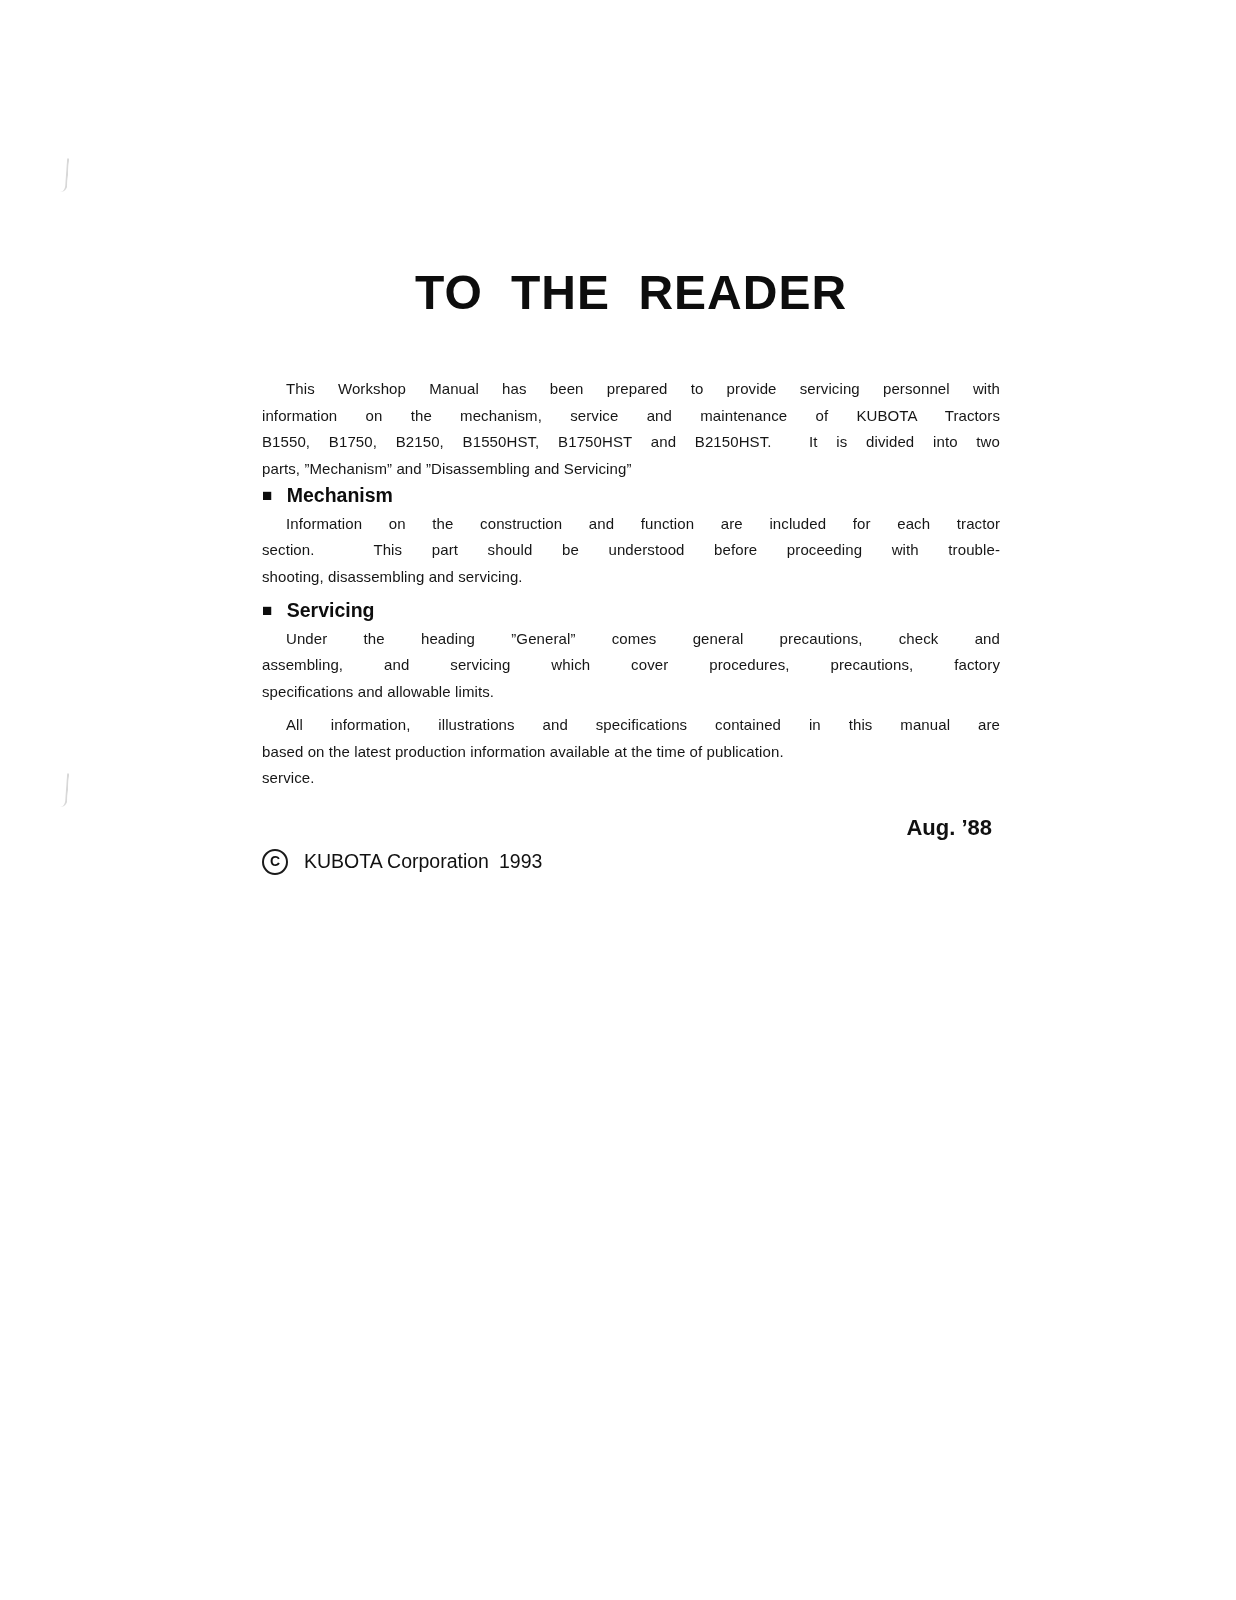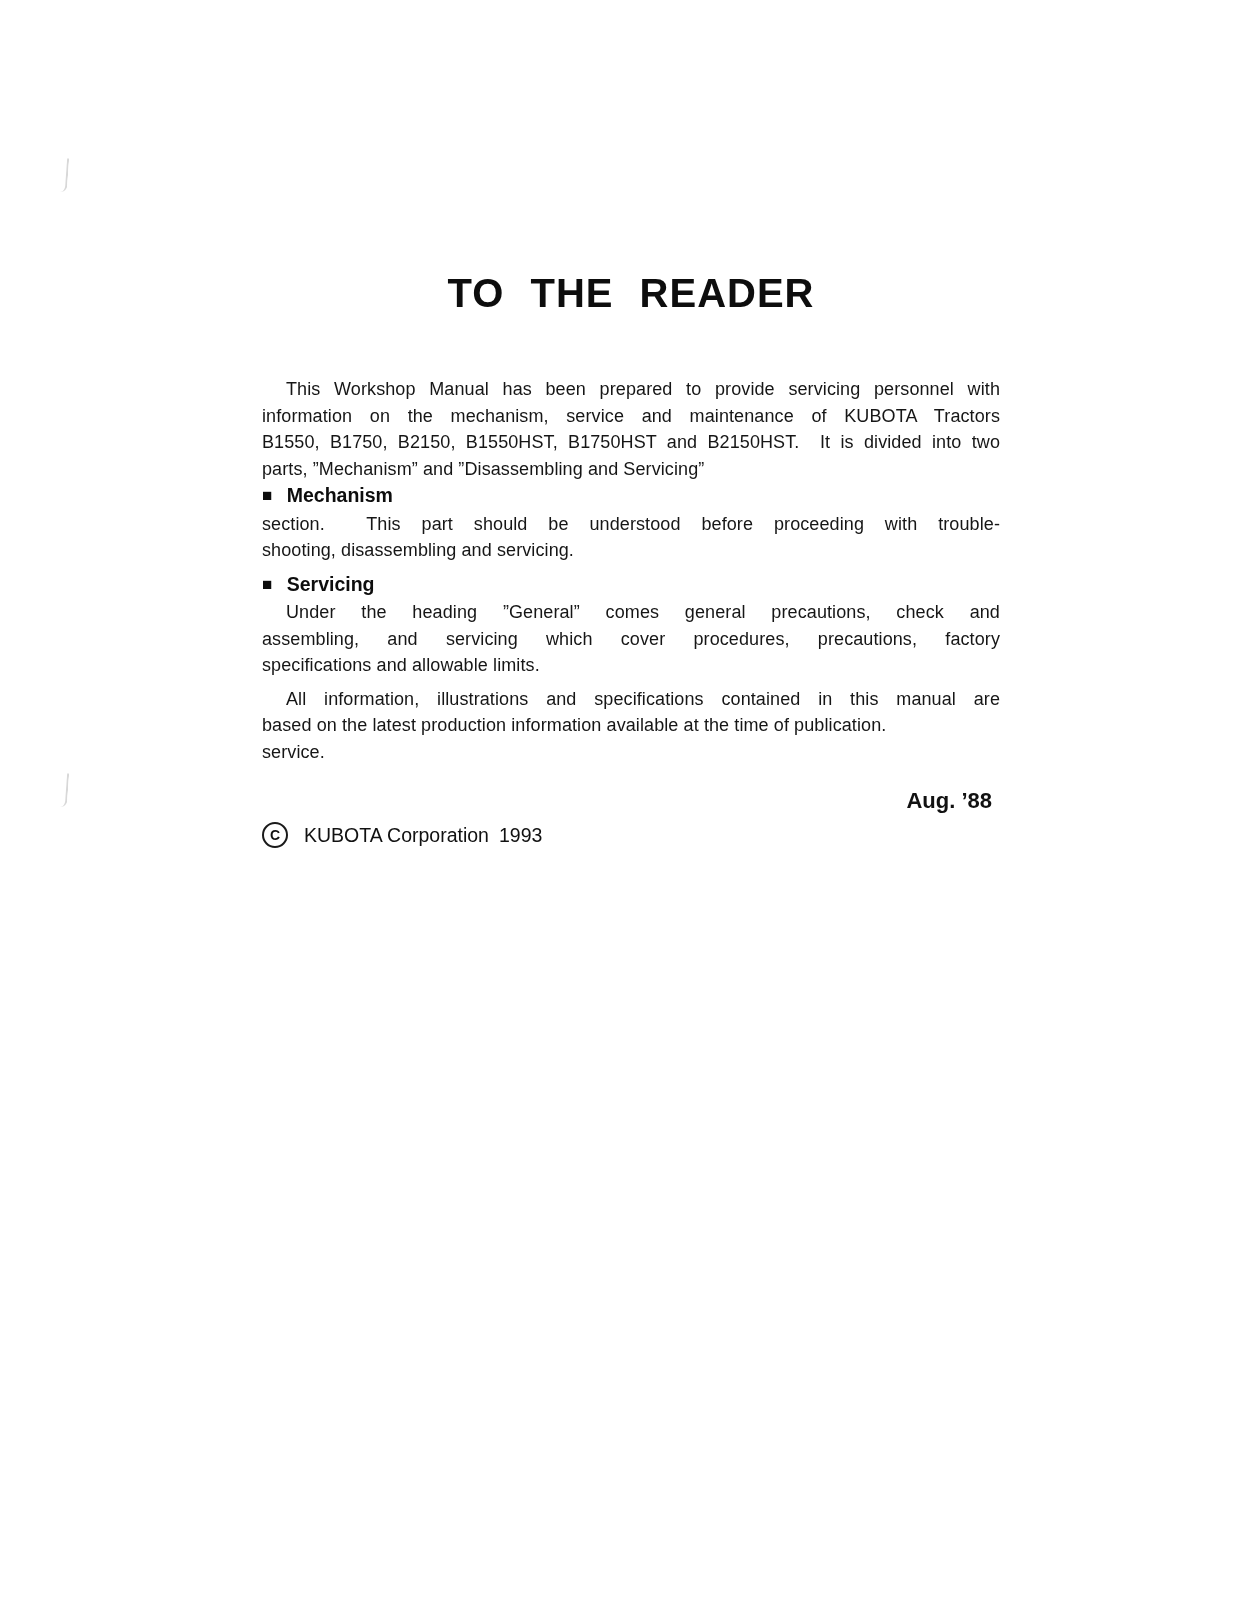--- a/index.html
+++ b/index.html
@@ -31,30 +31,30 @@
 
   .col {
     position: absolute;
     left: 262px;
     top: 0;
     width: 738px;
   }
   .title {
     margin: 270px 0 60px 0;
     text-align: center;
-    font-size: 40px;
+    font-size: 48px;
     line-height: 46px;
     font-weight: 700;
     letter-spacing: 1px;
     word-spacing: 14px;
     color: #0d0d0d;
   }
   .para { margin: 0; }
   .jline {
-    font-size: 18px;
+    font-size: 15px;
     line-height: 26.5px;
     text-align: justify;
     text-align-last: justify;
     white-space: pre-wrap;
     letter-spacing: 0.1px;
   }
   .jline.jlast {
     text-align-last: left;
   }
   .jline.jfirst {
@@ -125,20 +125,21 @@
         <div class="jline">information on the mechanism, service and maintenance of KUBOTA Tractors</div>
         <div class="jline">B1550, B1750, B2150, B1550HST, B1750HST and B2150HST.  It is divided into two</div>
         <div class="jline jlast">parts, ”Mechanism” and ”Disassembling and Servicing”</div>
       </div>
 
     <div class="heading">
       <span class="bullet">■</span>
       <span>Mechanism</span>
     </div>
     <div class="para">
+        <div class="jline jfirst">Information on the construction and function are included for each tractor</div>
         <div class="jline">section.  This part should be understood before proceeding with trouble-</div>
         <div class="jline jlast">shooting, disassembling and servicing.</div>
       </div>
 
     <div class="heading spacer15">
       <span class="bullet">■</span>
       <span>Servicing</span>
     </div>
     <div class="para">
         <div class="jline jfirst">Under the heading ”General” comes general precautions, check and</div>

